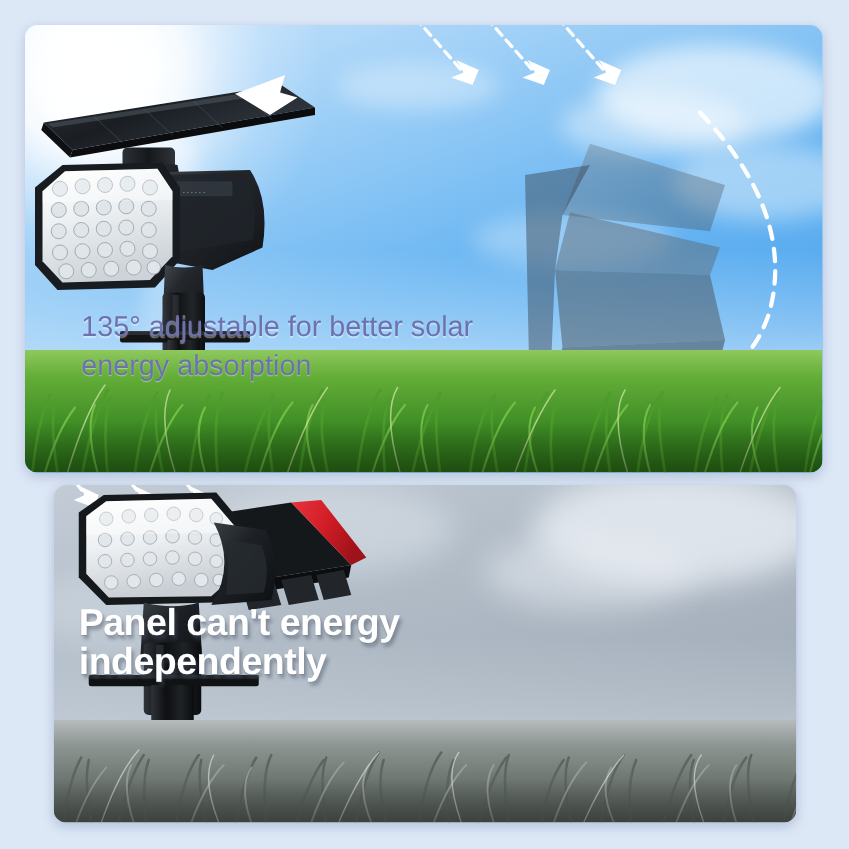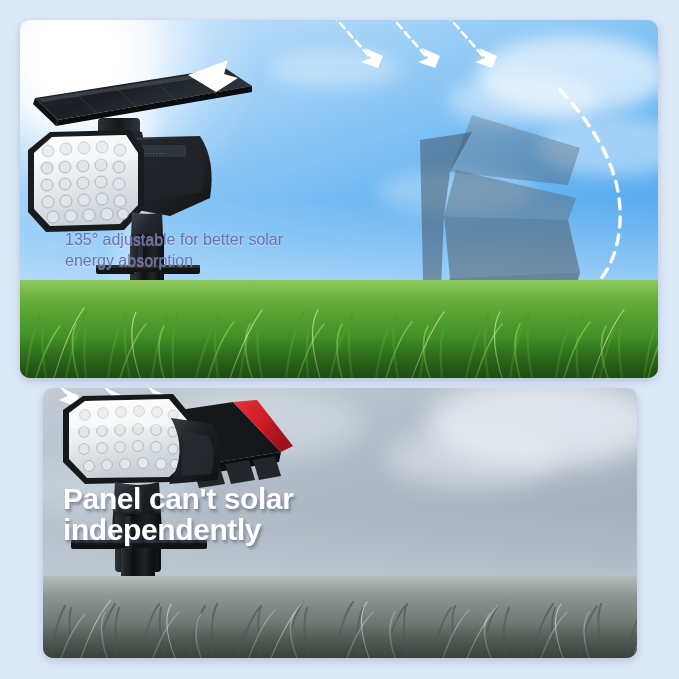--- a/index.html
+++ b/index.html
@@ -72,22 +72,22 @@
 
   
   .headline{
     position:absolute;color:#ffffff;font-weight:700;
     letter-spacing:-.4px;line-height:1.02;
     text-shadow:2px 3px 3px rgba(70,90,120,.42),0 1px 1px rgba(80,100,130,.30);
     white-space:pre-line;
   }
   #headline-top{left:45px;top:128px;font-size:34px;width:330px;}
   .subhead{
-    position:absolute;left:45px;top:209px;width:320px;
-    color:#6d72ae;font-size:16px;line-height:1.33;font-weight:400;
+    position:absolute;left:45px;top:226px;width:320px;
+    color:#6d72ae;font-size:23px;line-height:1.33;font-weight:400;
     white-space:pre-line;
     text-shadow:0 1px 1px rgba(255,255,255,.45);
   }
   #headline-bottom{
     left:63px;top:484px;font-size:30px;width:320px;
     text-shadow:2px 3px 3px rgba(70,80,95,.45),0 1px 1px rgba(70,80,95,.3);
   }
   .angle-label{
     position:absolute;left:575px;top:58px;color:#fff;font-size:30px;font-weight:700;
     letter-spacing:-.5px;
@@ -474,17 +474,17 @@
             <path d="M228 82 q16 -38 32 -56"></path>
               <path d="M326 82 q-14 -40 -2 -56"></path>
             <path d="M424 82 q16 -36 32 -54"></path>
               <path d="M520 82 q-14 -38 -2 -54"></path>
           </g>
         </g>
       </svg>
       <div class="grass-dark-g"></div>
     </div>
 
-    <div class="headline" id="headline-bottom" style="left:20px;top:96px;">Panel can't solar
+    <div class="headline" id="headline-bottom" style="left:20px;top:96px;">Panel can't energy
 independently</div>
   </div>
 
 </div>
 
 </body></html>

